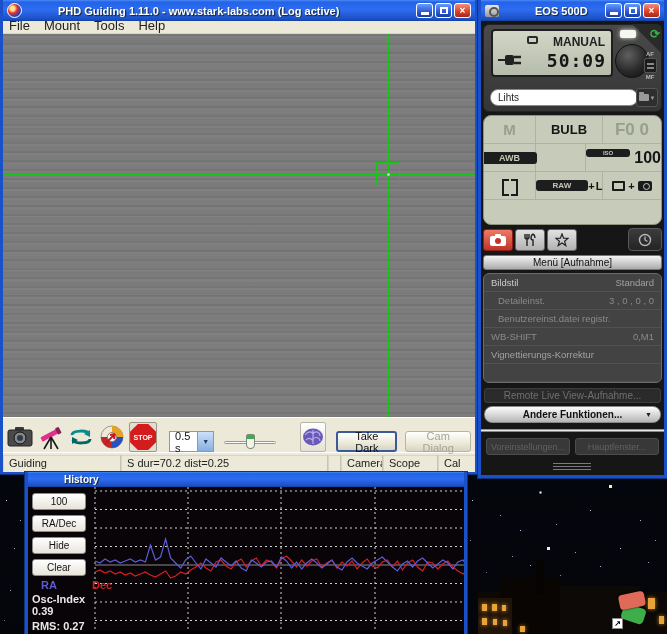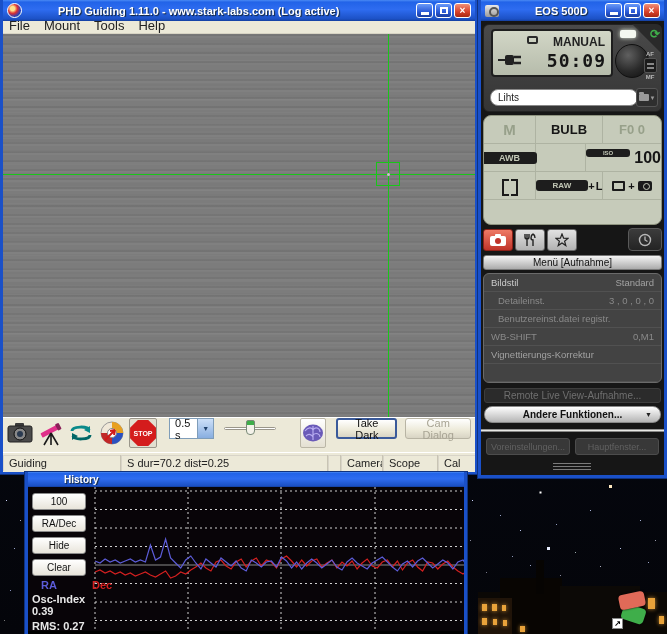--- a/index.html
+++ b/index.html
@@ -46,21 +46,21 @@
   .cam-view { position:relative; width:472px; height:383px; background:#7c7c7c; overflow:hidden;
     background-image:
       repeating-linear-gradient(180deg, rgba(0,0,0,.055) 0 2px, rgba(255,255,255,.03) 2px 4px, rgba(0,0,0,0) 4px 9px),
       repeating-linear-gradient(180deg, rgba(255,255,255,.025) 0 1px, rgba(0,0,0,0) 1px 13px),
       repeating-linear-gradient(0deg, rgba(0,0,0,.02) 0 3px, rgba(0,0,0,0) 3px 11px); }
   .xhair-v { position:absolute; top:0; bottom:0; width:1px; background:#19c519; }
   .xhair-h { position:absolute; left:0; right:0; height:1px; background:#19c519; }
   .xhair-box { position:absolute; width:24px; height:24px; border:1px solid #19c519; }
   .guide-star { position:absolute; width:3px; height:3px; background:#c8c8c8; border-radius:50%; }
   .toolbar { height:35px; background:#ece9d8; border-top:1px solid #fff;
-             display:flex; align-items:flex-start; gap:4px; padding:0 4px; }
+             display:flex; align-items:flex-end; gap:4px; padding:0 4px; }
   .tbtn { width:32px; height:30px; display:flex; align-items:center; justify-content:center; }
   .tbtn.sunken { border:1px solid #9a968a; border-radius:2px; background:#e2dfd0; }
   .stop-oct { width:26px; height:26px; background:#d41c1c;
     clip-path:polygon(30% 0,70% 0,100% 30%,100% 70%,70% 100%,30% 100%,0 70%,0 30%);
     display:flex; align-items:center; justify-content:center;
     color:#fff; font-size:7px; font-weight:bold; font-family:"Liberation Sans",sans-serif; }
   .combo { width:54px; height:21px; border:1px solid #7f9db9; background:#fff;
            display:flex; align-items:center; font-size:11px; }
   .combo .val { flex:1; padding-left:5px; color:#111; }
   .combo .drop { width:16px; height:100%; display:flex; align-items:center; justify-content:center;
@@ -401,21 +401,21 @@
         <div class="folder-btn">
           <span class="folder-glyph"></span>
           <span class="arr">▼</span>
         </div>
       </div>
 
       <div class="expo">
         <div class="expo-row">
           <div class="expo-cell c1 dim" style="font-size:15px;font-weight:bold;">M</div>
           <div class="expo-cell c2" style="font-size:13px;font-weight:bold;color:#161616;">BULB</div>
-          <div class="expo-cell c3 dim" style="font-size:13px;font-weight:bold;">F0 0</div>
+          <div class="expo-cell c3 dim" style="font-size:17px;font-weight:bold;">F0 0</div>
         </div>
         <div class="expo-row">
           <div class="expo-cell c1">
             <span class="badge" style="font-size:9px;">AWB</span>
           </div>
           <div class="expo-cell c2"></div>
           <div class="expo-cell c3" style="gap:4px;">
             <span class="badge" style="font-size:6px;align-self:flex-start;margin-top:5px;">ISO</span>
             <span style="font-size:16px;font-weight:bold;color:#161616;">100</span>
           </div>

